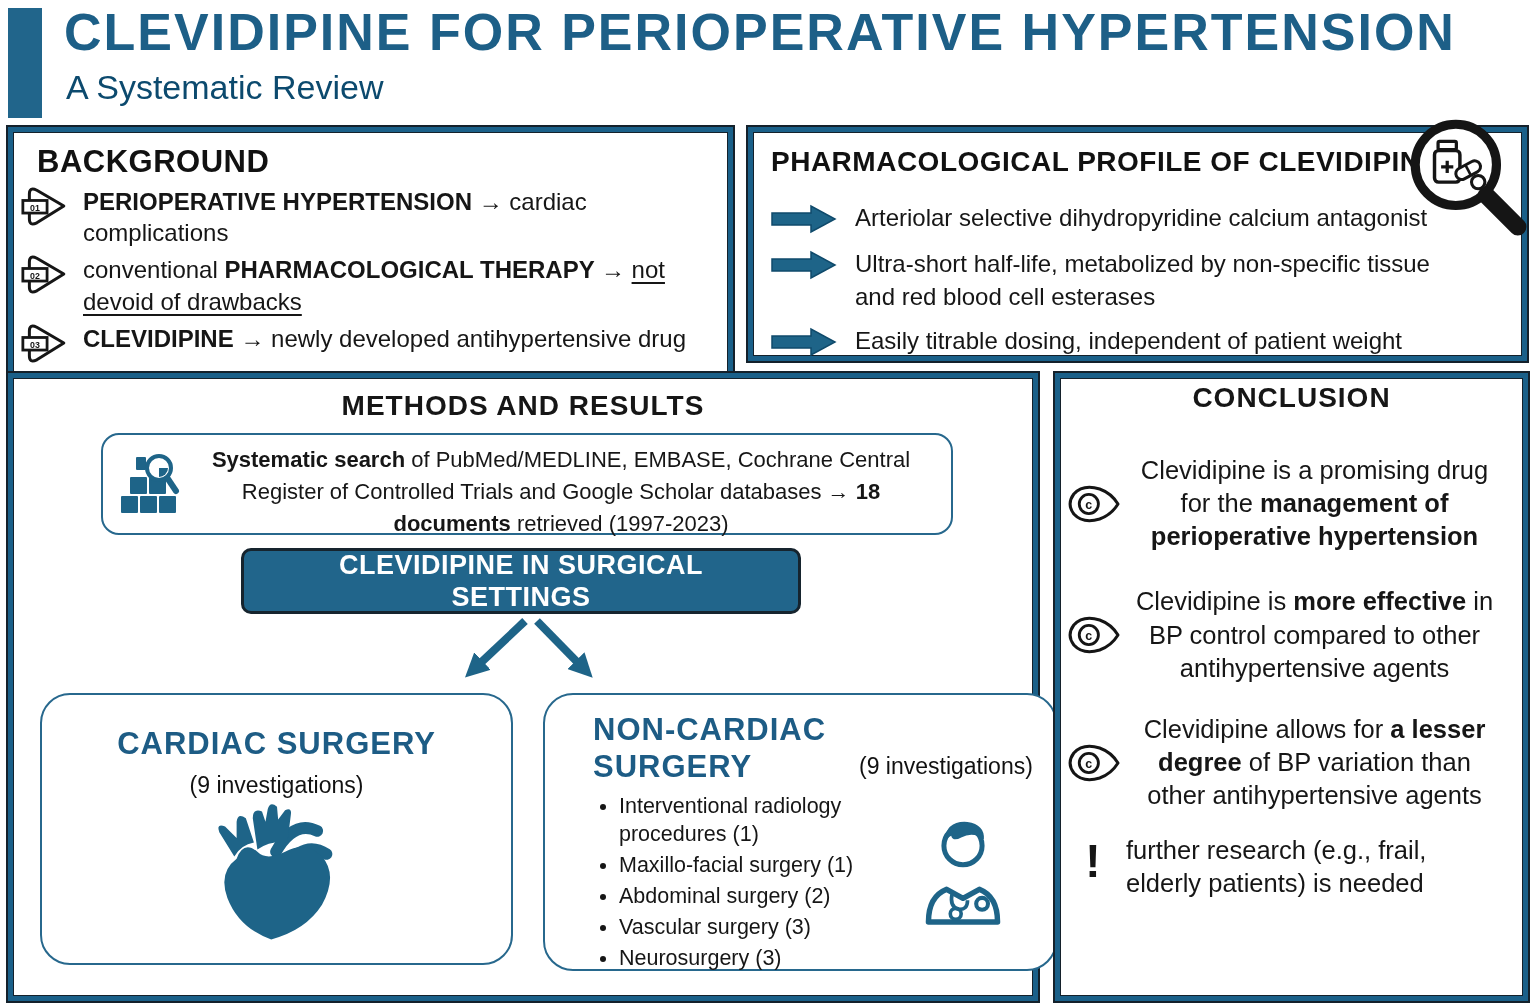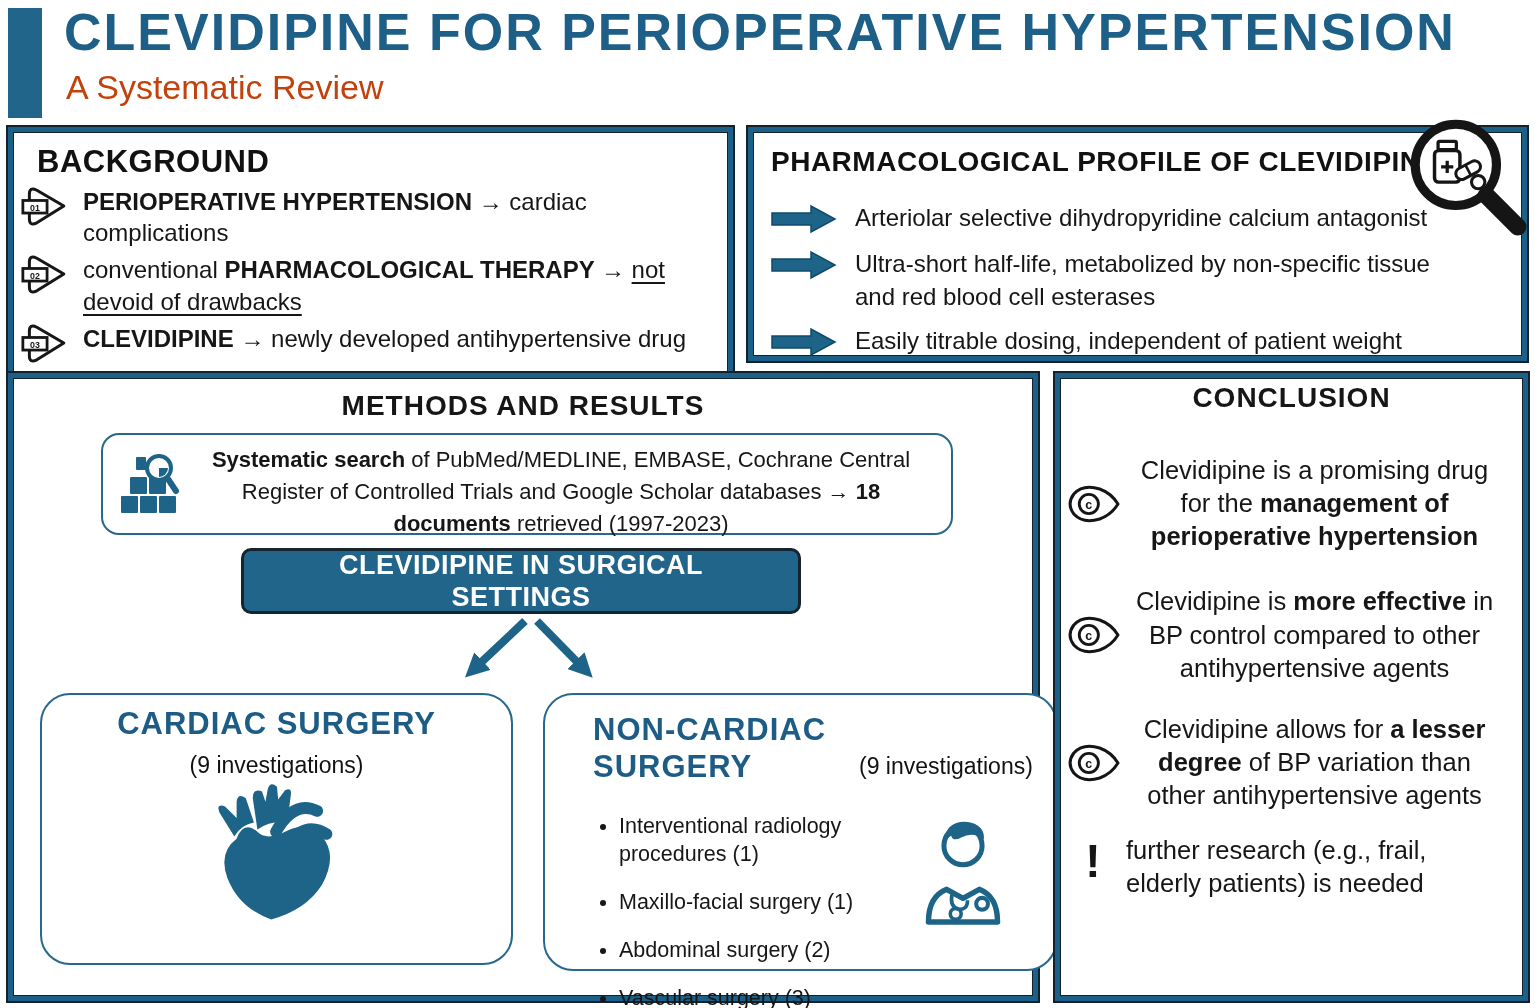--- a/index.html
+++ b/index.html
@@ -4,21 +4,21 @@
 <style>
   * { margin:0; padding:0; box-sizing:border-box; }
   html,body { background:#fff; }
   body { font-family:"Liberation Sans", sans-serif; color:#161616; }
   #canvas { position:relative; width:1535px; height:1008px; background:#fff; overflow:hidden; }
 
   
   .title-bar { position:absolute; left:8px; top:8px; width:34px; height:110px; background:#21658b; }
   .main-title { position:absolute; left:64px; top:2px; font-size:52px; font-weight:bold;
                 letter-spacing:2px; color:#1d5f87; white-space:nowrap; }
-  .sub-title  { position:absolute; left:66px; top:68px; font-size:34px; color:#c2410c; }
+  .sub-title  { position:absolute; left:66px; top:68px; font-size:34px; color:#0c4a6e; }
 
   
   .big-box { position:absolute; background:#fff; border:5px solid #1a6089;
              box-shadow:0 0 0 2px #14212b, inset 0 0 0 1px #14212b; }
   #background-box { left:8px;    top:127px; width:725px;  height:286px; padding:12px 10px 8px 8px; }
   #pharma-box     { left:748px;  top:127px; width:779px;  height:234px; padding:14px 18px 8px 18px; }
   #methods-box    { left:8px;    top:373px; width:1030px; height:628px; padding-top:12px; }
   #conclusion-box { left:1055px; top:373px; width:473px;  height:628px; padding-top:4px; }
 
   .section-heading { font-weight:bold; color:#111; }
@@ -45,32 +45,32 @@
   .search-icon { position:absolute; left:16px; top:17px; width:64px; height:64px; }
   .search-text { margin:9px 24px 0 92px; text-align:center; font-size:22px; line-height:1.45; }
   .cta-box { position:absolute; left:228px; top:170px; width:560px; height:66px;
              background:#21658b; border:3px solid #16242e; border-radius:10px;
              color:#fff; font-weight:bold; font-size:27px; letter-spacing:0.5px;
              text-align:center; display:flex; align-items:center; justify-content:center;
              line-height:1.2; padding:0 70px; }
   .split-arrows { position:absolute; left:408px; top:240px; width:220px; height:74px; }
 
   .surgery-box { position:absolute; border:2px solid #27688d; border-radius:30px; background:#fff; }
-  #cardiac-box { left:27px; top:315px; width:473px; height:272px; text-align:center; padding-top:10px; }
+  #cardiac-box { left:27px; top:315px; width:473px; height:272px; text-align:center; padding-top:30px; }
   #noncardiac-box { left:530px; top:315px; width:514px; height:278px; padding:16px 14px 8px 48px; }
   .surgery-title { color:#1d5c85; font-weight:bold; font-size:31px; letter-spacing:1px; line-height:1.2; }
   .surgery-sub { font-size:23px; color:#111; }
   #cardiac-box .surgery-sub { margin-top:10px; }
   .heart-icon { width:150px; height:150px; margin-top:2px; }
   .nc-header { display:flex; align-items:flex-end; gap:16px; }
   .nc-header .surgery-title { width:250px; }
   .nc-header .surgery-sub { padding-bottom:5px; }
   .nc-content { display:flex; margin-top:8px; }
   .nc-list { list-style:disc; padding-left:26px; font-size:21.5px; line-height:1.3; width:318px; flex:none; }
-  .nc-list li { margin-bottom:3px;margin-top:20px; }
+  .nc-list li { margin-bottom:3px; }
   .doctor-icon { width:100px; height:114px; margin-top:22px; margin-left:2px; }
 
   
   .conc-item { display:flex; align-items:center; }
   .conc-icon-col { width:66px; flex:none; display:flex; justify-content:center; }
   .eye-icon { width:60px; height:44px; }
   .conc-text { flex:1; text-align:center; font-size:25.5px; line-height:1.3; padding-right:20px; }
   .bang { font-size:46px; font-weight:bold; line-height:1; }
   #conc-item-1 { margin-top:40px; }
   #conc-item-2 { margin-top:32px; }

